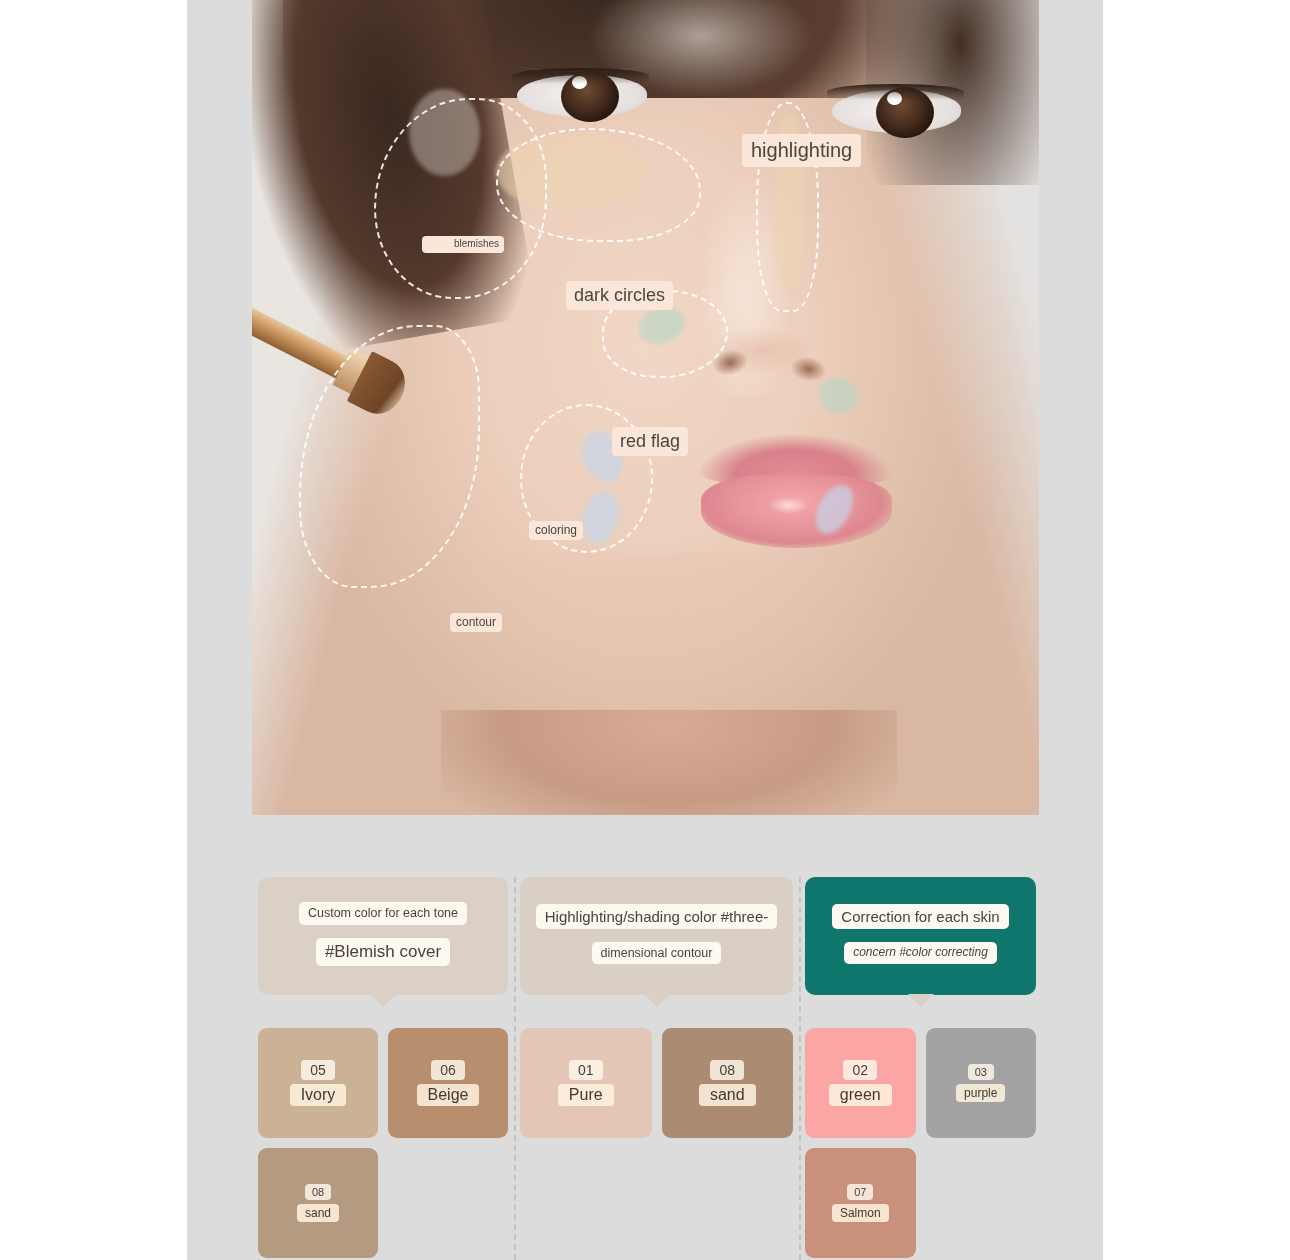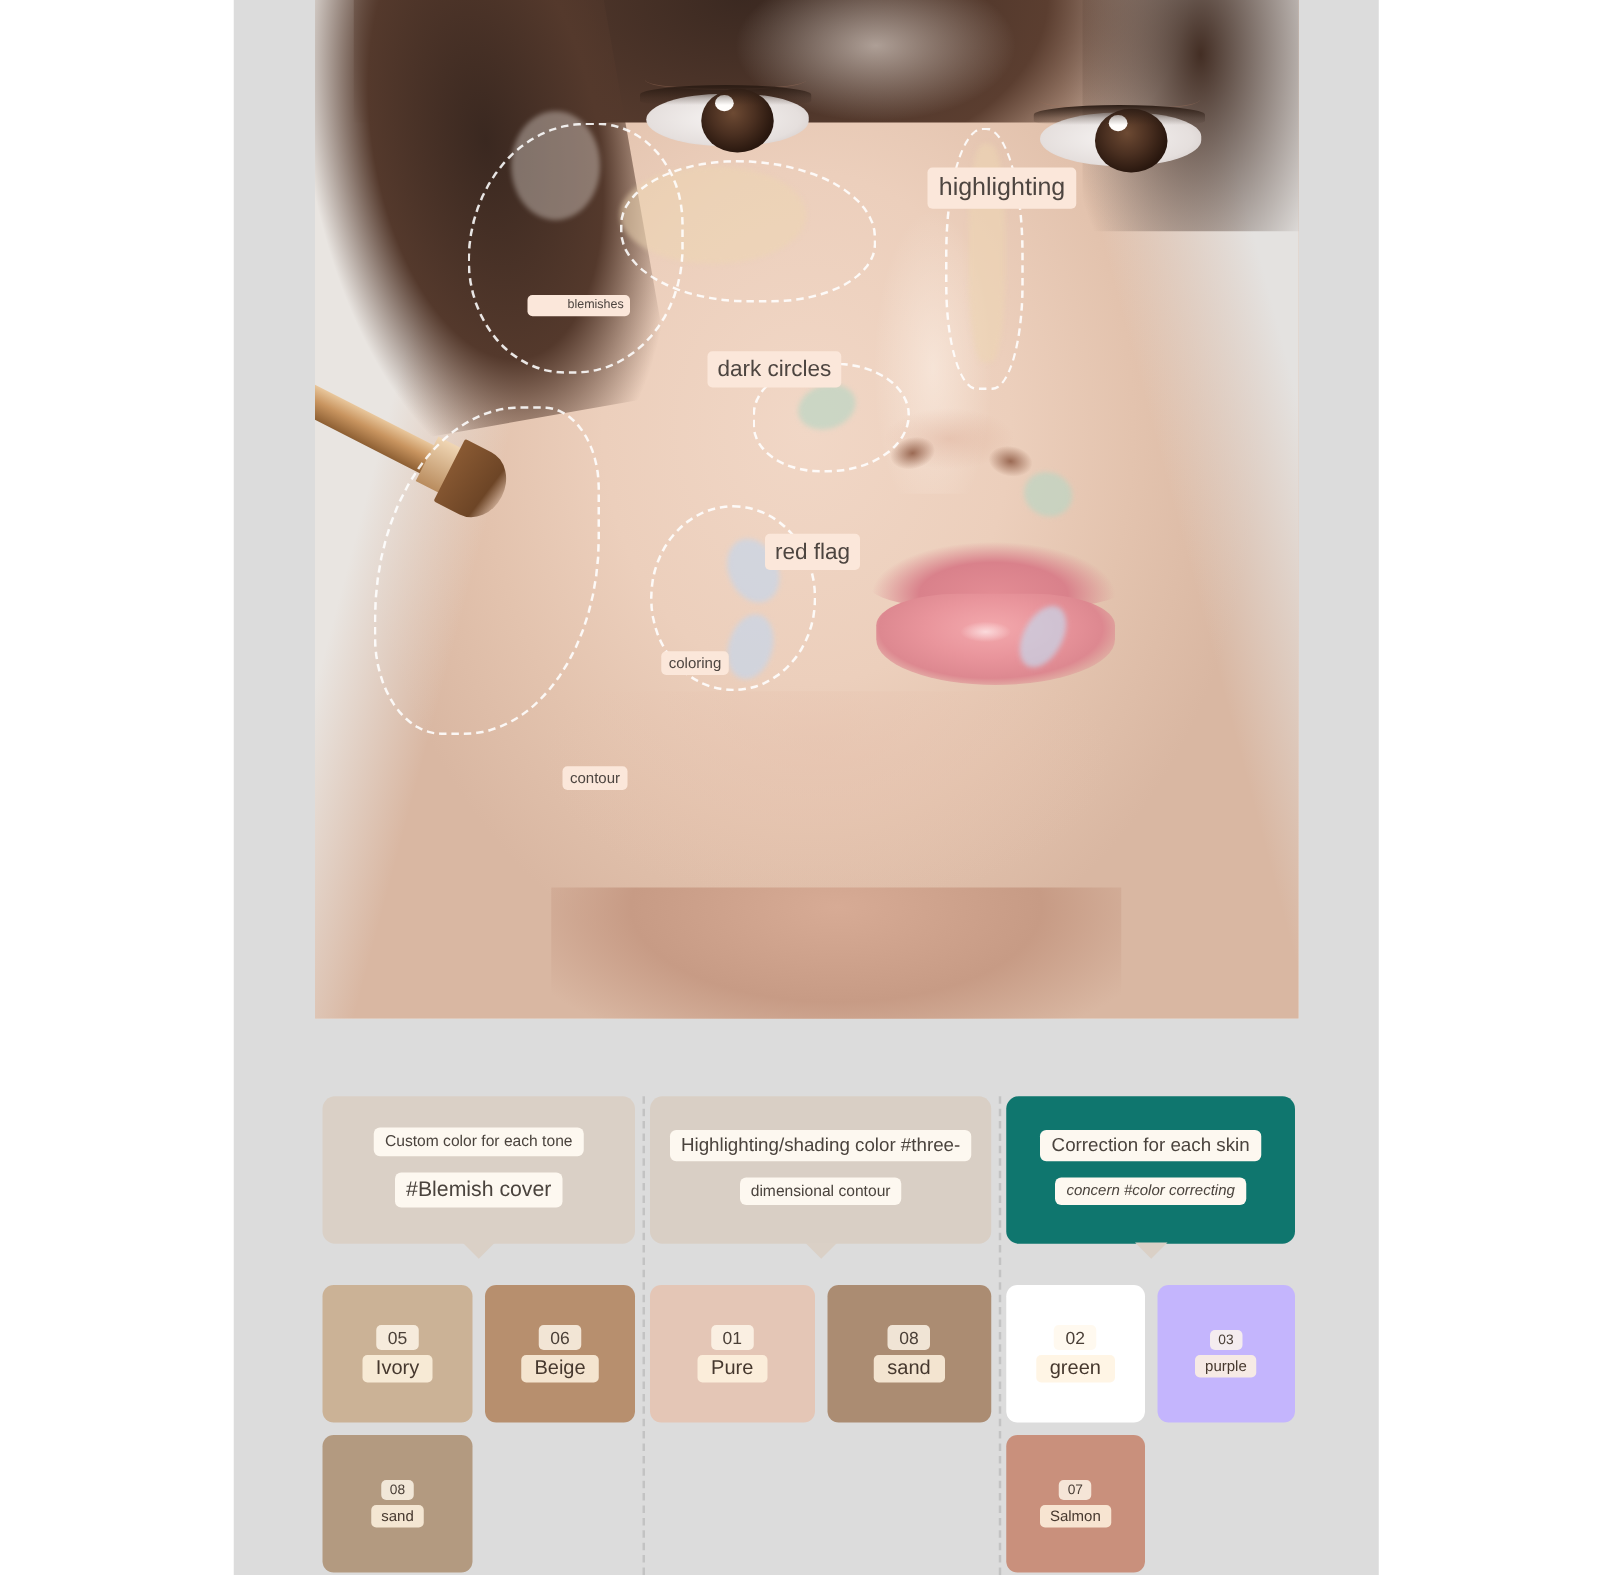--- a/index.html
+++ b/index.html
@@ -411,25 +411,25 @@
             </div>
           </div>
         </div>
 
         <div class="col c3">
           <div class="callout c3box">
             <div class="chip t-md">Correction for each skin</div>
             <div class="chip t-xs">concern #color correcting</div>
           </div>
           <div class="swatch-grid">
-            <div class="swatch" style="background:#ffffff;">
+            <div class="swatch" style="background:#fca5a5;">
               <span class="sw-num">02</span>
               <span class="sw-name">green</span>
             </div>
-            <div class="swatch" style="background:#c4b5fd;align-items:center;">
+            <div class="swatch" style="background:#a3a3a3;align-items:center;">
               <span class="sw-num sm">03</span>
               <span class="sw-name sm">purple</span>
             </div>
             <div class="swatch" style="background:#c9907c;">
               <span class="sw-num sm">07</span>
               <span class="sw-name sm">Salmon</span>
             </div>
           </div>
         </div>
 

